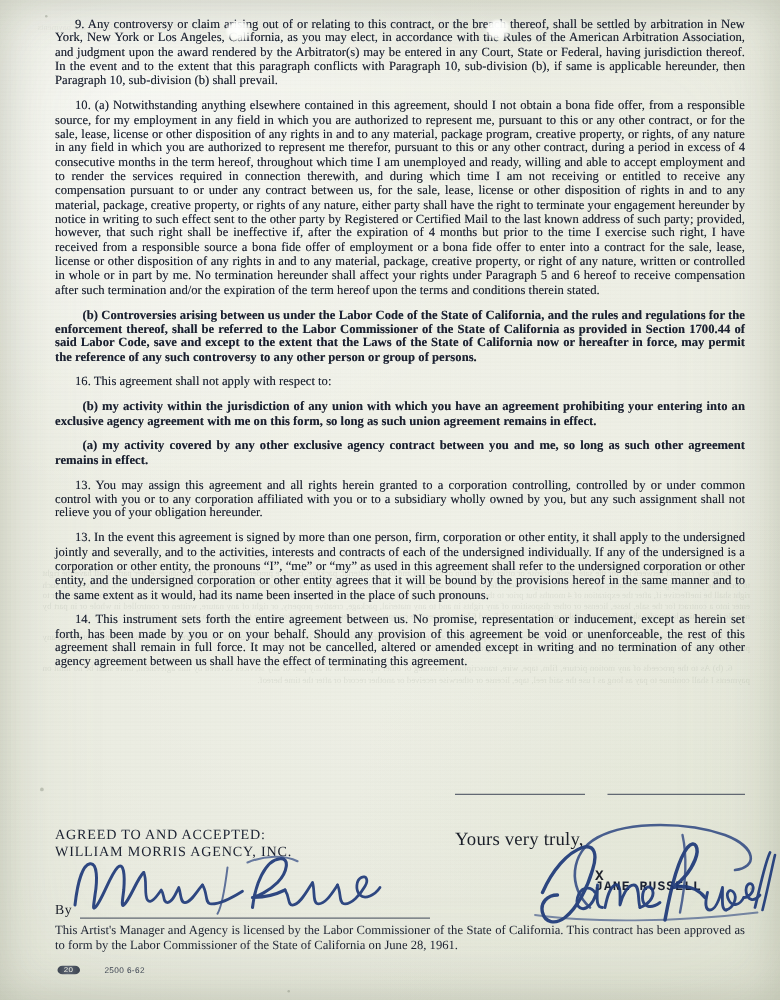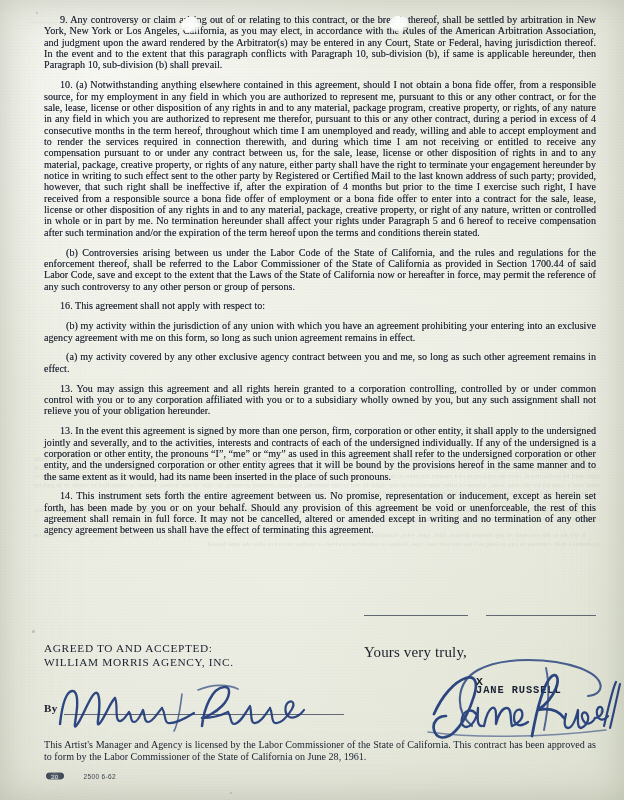--- a/index.html
+++ b/index.html
@@ -91,40 +91,40 @@
   .clause {
     margin: 0 0 8.5px 0;
     font-size: 10.1px;
     line-height: 11.35px;
     text-align: justify;
     text-indent: 16px;
     letter-spacing: 0.02px;
     color: #1a2030;
     text-shadow: 0 0 0.45px rgba(26,32,48,0.5);
   }
-  .clause.sub { text-indent: 22px; }
+  .clause.sub { text-indent: 22px; font-weight: bold; }
 
   
   .blotch {
     position: absolute;
     border-radius: 50%;
     background: radial-gradient(circle at 42% 36%, rgba(255,255,255,0.99) 0%, rgba(252,253,249,0.93) 48%, rgba(240,242,234,0.45) 78%, rgba(238,240,231,0) 100%);
     filter: blur(0.7px);
     z-index: 5;
     pointer-events: none;
   }
   #blotch-a { left: 181px; top: 17px; width: 20px; height: 16px; }
   #blotch-b { left: 389px; top: 16px; width: 20px; height: 16px; }
 
   
   .sig-block {
     position: absolute;
     left: 44px;
     right: 28px;
-    top: 642px;
+    top: 662px;
     z-index: 6;
   }
   .sig-row {
     position: relative;
     height: 84px;
   }
   .agreed-col {
     position: absolute;
     left: 0;
     top: 0;
@@ -141,21 +141,20 @@
     position: relative;
     margin-top: 24px;
     height: 22px;
   }
   .by-label {
     position: absolute;
     left: 0;
     bottom: 1px;
     font-size: 11px;
     letter-spacing: 0.4px;
-    font-weight: bold;
   }
   .rule {
     position: absolute;
     bottom: 0;
     height: 1px;
     background: #4a5160;
     opacity: 0.85;
   }
   #by-rule { left: 20px; right: 0; }
 

